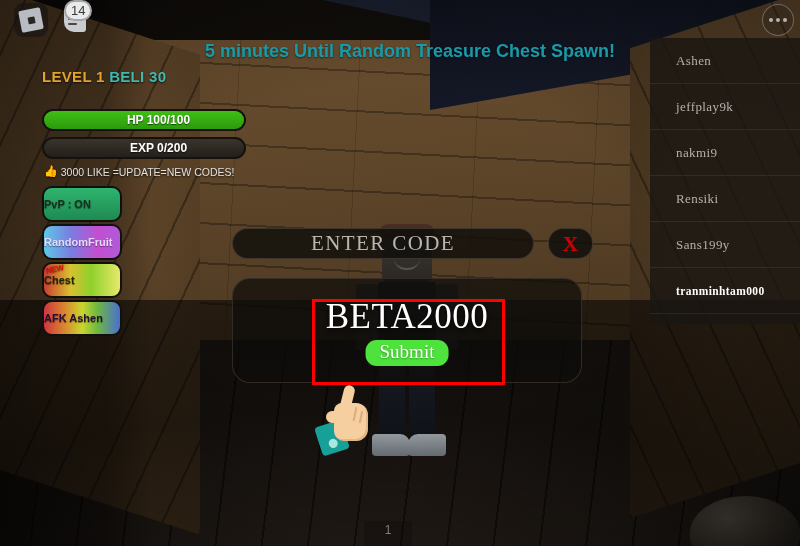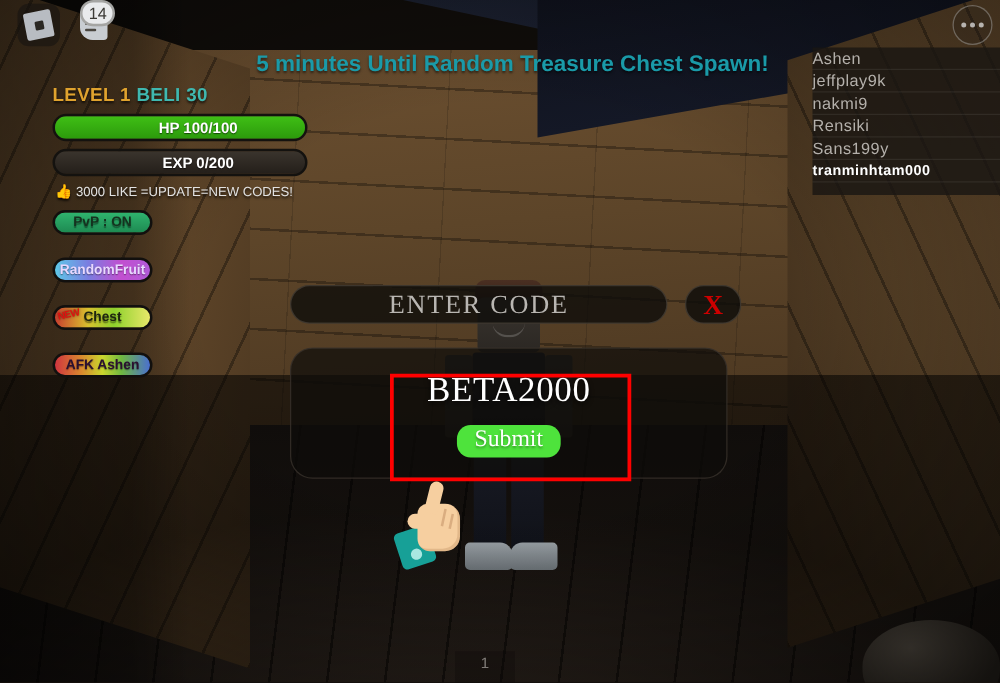--- a/index.html
+++ b/index.html
@@ -185,21 +185,21 @@
     color: #1a9aa8;
     font-size: 18px; font-weight: bold;
     line-height: 27px;
     text-shadow: 0 1px 2px rgba(0,0,0,0.55);
   }
 
   
   #hud { position: absolute; left: 42px; top: 68px; width: 210px; }
 
   #hud-stats { font-size: 15px; font-weight: bold; letter-spacing: 0.3px;
-               text-shadow: 0 1px 2px rgba(0,0,0,0.7); margin-bottom: 6px; }
+               text-shadow: 0 1px 2px rgba(0,0,0,0.7); margin-bottom: 24px; }
   #hud-level { color: #e0a32e; }
   #hud-beli { color: #3fb8b0; }
 
   .bar {
     position: relative;
     width: 204px; height: 22px;
     border-radius: 11px;
     border: 2px solid #14120f;
     margin-bottom: 6px;
     overflow: hidden;
@@ -217,25 +217,25 @@
   }
 
   #like-line {
     display: flex; align-items: center; gap: 3px;
     font-size: 10.5px; color: #e2e2e2; margin: 3px 0 8px 2px;
     text-shadow: 0 1px 2px rgba(0,0,0,0.8);
   }
   .thumb-icon { font-size: 11px; filter: saturate(1.2); }
 
   .pill {
-    width: 80px; height: 20px;
+    width: 80px; height: 36px;
     border-radius: 10px;
     border: 2px solid #12100e;
-    margin-bottom: 18px;
-    display: flex; align-items: center; justify-content: center;
+    margin-bottom: 2px;
+    display: flex; align-items: center; 
     font-size: 11px; font-weight: bold;
     position: relative;
     text-shadow: 0 1px 1px rgba(0,0,0,0.45);
   }
   #pvp-pill { background: linear-gradient(180deg,#2fb46e,#1e8a52); color:#15321f; }
   #randomfruit-pill {
     background: linear-gradient(90deg,#5ec8e8 0%,#7a7de0 35%,#c24fd0 70%,#b05ad8 100%);
     color: #e8d8ff;
   }
   #shop-pill {
@@ -255,26 +255,28 @@
   }
 
   
   #player-list {
     position: absolute; right: 0px; top: 38px;
     width: 150px;
     background: rgba(26,22,18,0.82);
     padding-bottom: 10px;
   }
   .player-row {
-    height: 18px;
+    height: 46px;
     display: flex; align-items: center;
+    padding-left: 26px;
     font-size: 13px;
     color: #b4b0ab;
     border-bottom: 1px solid rgba(255,255,255,0.07);
     letter-spacing: 0.4px;
+    font-family: Liberation Serif, serif;
   }
   .player-row.is-local { color: #ffffff; font-weight: bold; font-size: 11.5px; }
 
   
   #code-dialog { position: absolute; left: 232px; top: 228px; width: 350px; }
 
   #enter-code-field {
     width: 302px; height: 31px;
     border-radius: 16px;
     background: rgba(14,12,10,0.80);
@@ -301,21 +303,21 @@
     width: 350px; height: 105px;
     border-radius: 18px;
     background: rgba(14,12,10,0.72);
     border: 1px solid rgba(62,55,48,0.7);
   }
   #code-text {
     position: absolute; left: 0; right: 0; top: 18px;
     text-align: center;
     color: #ffffff;
     font-family: "Liberation Serif", serif;
-    font-size: 28px;
+    font-size: 35px;
     letter-spacing: 0.5px;
     text-shadow: 0 2px 4px rgba(0,0,0,0.7);
   }
   #submit-button {
     position: absolute; left: 50%; transform: translateX(-50%);
     top: 61px;
     padding: 1px 14px 3px;
     border-radius: 11px;
     background: #4ee33c;
     color: #ffffff;

